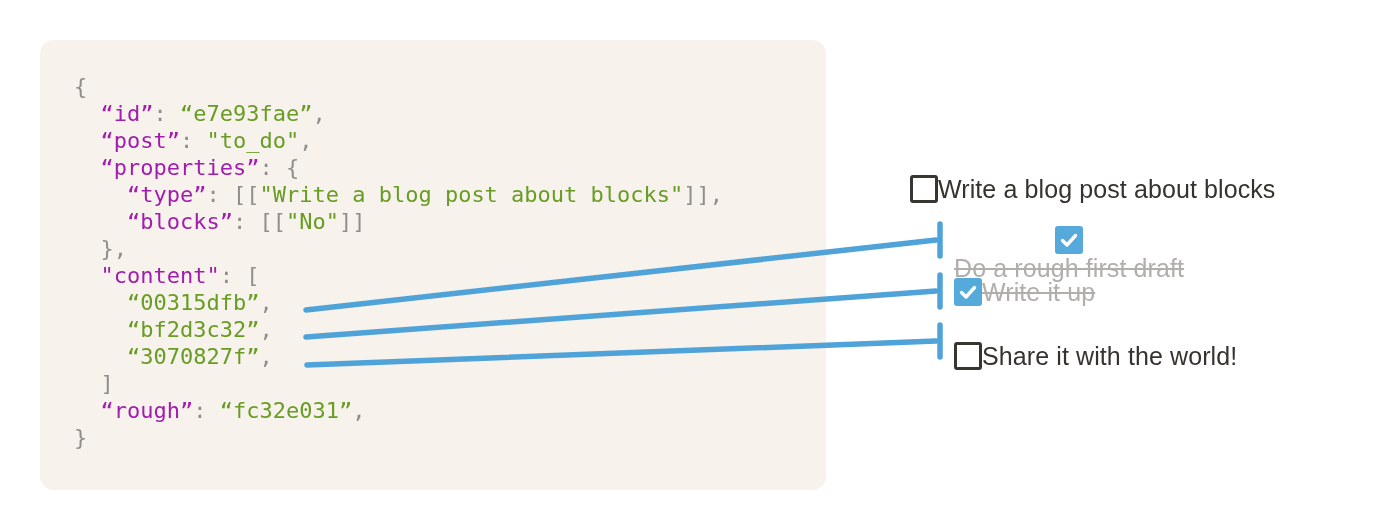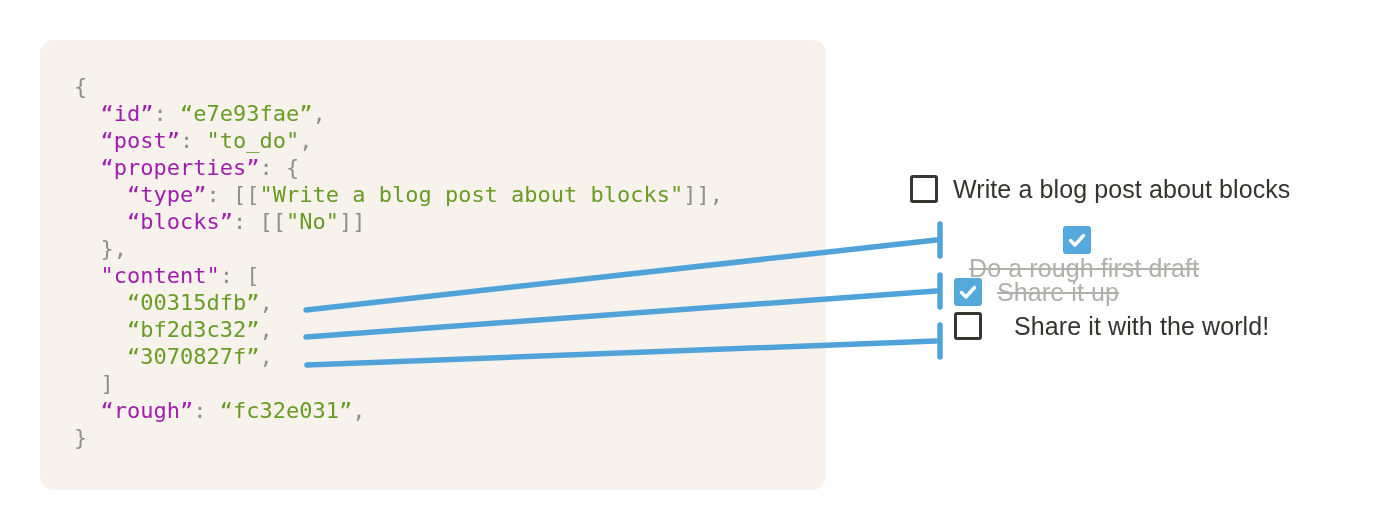--- a/index.html
+++ b/index.html
@@ -54,21 +54,20 @@
   }
   .checkbox.unchecked {
     background: #ffffff;
     border: 3px solid #383630;
   }
   .checkbox.checked {
     background: #55a9db;
     border: none;
   }
   .todo-label {
-    margin-left: 15px;
     font-size: 25px;
     letter-spacing: 0.1px;
     color: #35332e;
     white-space: nowrap;
   }
   .todo-label.struck {
     color: #b0afac;
     text-decoration: line-through;
     text-decoration-thickness: 2px;
   }
@@ -118,19 +117,19 @@
   </span>
   <span class="todo-label struck">Do a rough first draft</span>
 </div>
 
 <div class="todo-item" style="left:954px; top:277px;">
   <span class="checkbox checked">
     <svg width="20" height="20" viewBox="0 0 20 20">
       <polyline points="3.5,10.5 8,15 16.5,5.5" fill="none" stroke="#ffffff" stroke-width="3.4" stroke-linecap="round" stroke-linejoin="round"></polyline>
     </svg>
   </span>
-  <span class="todo-label struck">Share it up</span>
+  <span class="todo-label struck">Write it up</span>
 </div>
 
-<div class="todo-item" style="left:954px; top:311px;gap:17px;">
+<div class="todo-item" style="left:954px; top:341px;">
   <span class="checkbox unchecked"></span>
   <span class="todo-label">Share it with the world!</span>
 </div>
 
 </body></html>

